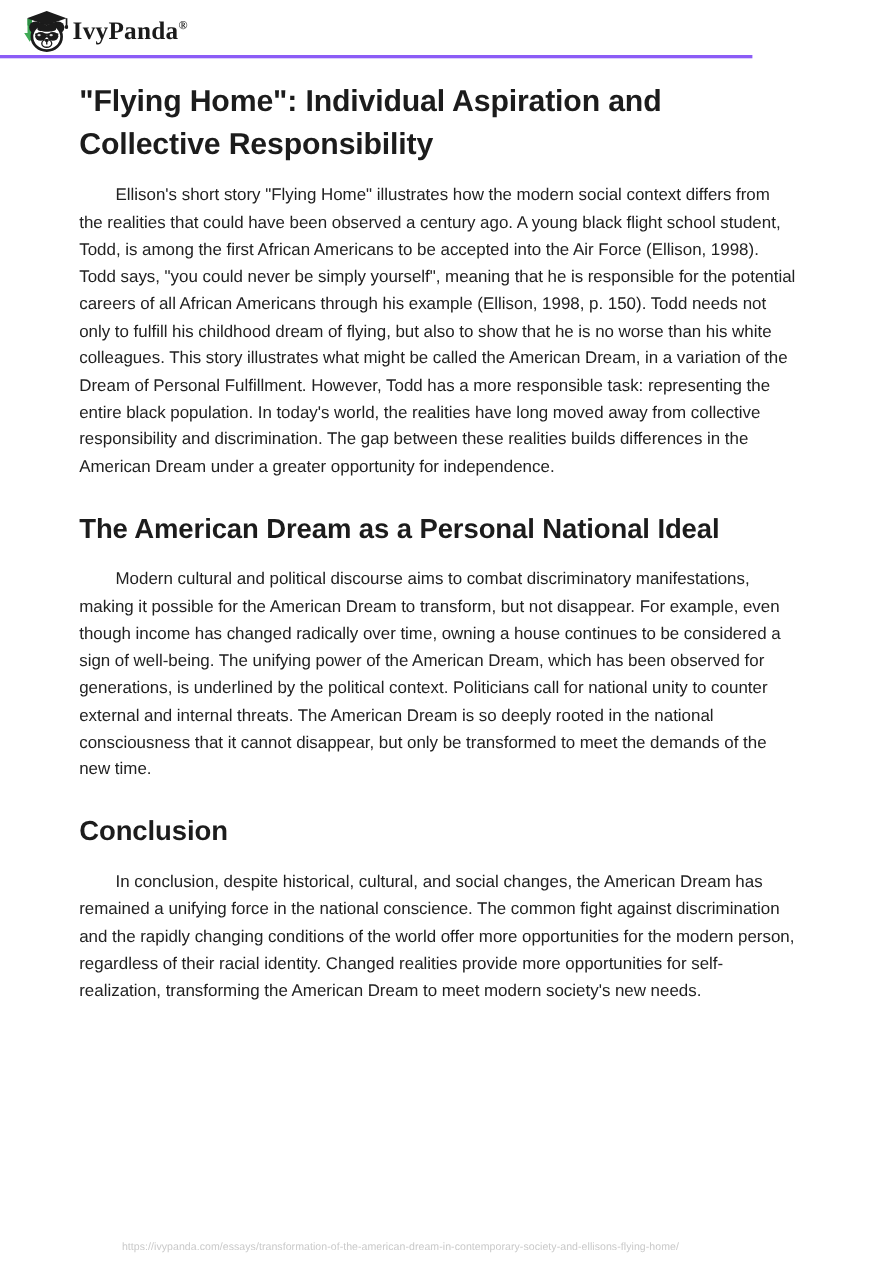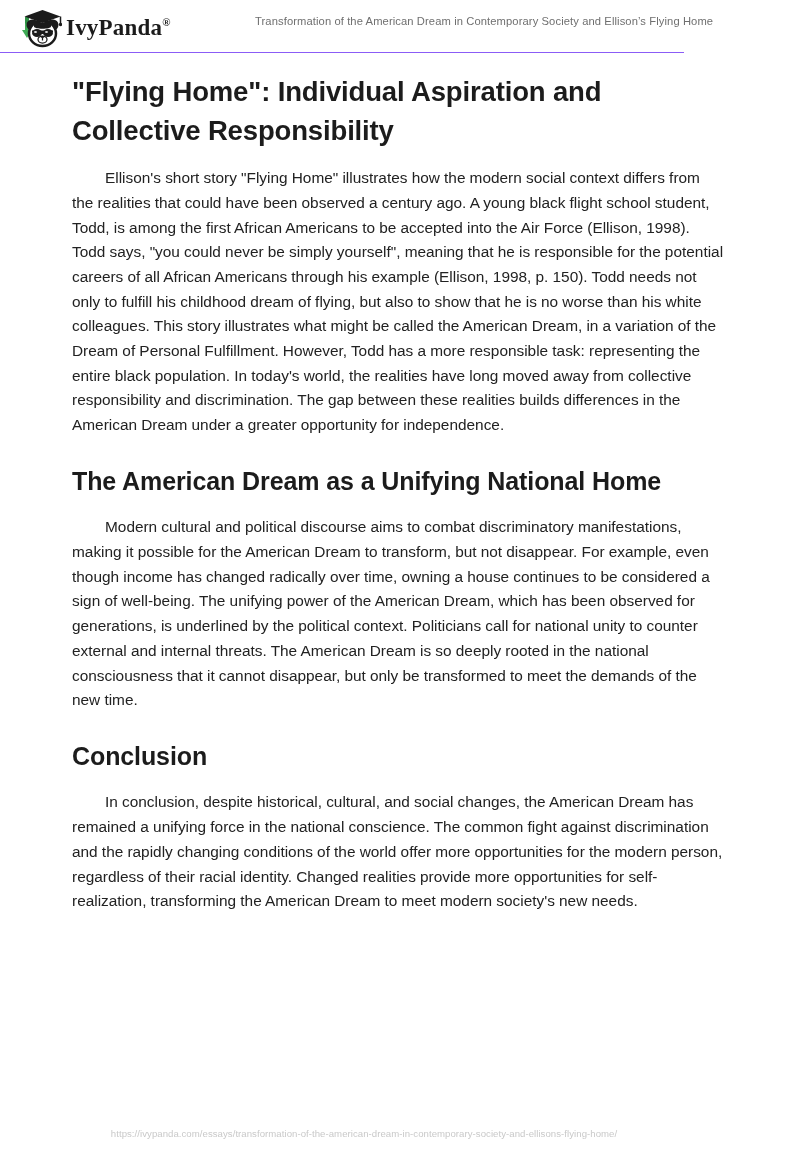--- a/index.html
+++ b/index.html
@@ -17,21 +17,21 @@
   }
 
   
   .page-header {
     position: absolute;
     top: 0;
     left: 0;
     width: 684px;
     height: 53px;
     box-sizing: border-box;
-    border-bottom: 1px solid #8b5cf6;
+    border-bottom: 3px solid #8b5cf6;
     text-decoration: underline;
   }
 
   .brand {
     position: absolute;
     left: 14px;
     top: 6px;
     display: flex;
     align-items: center;
     height: 42px;
@@ -163,30 +163,29 @@
       <ellipse cx="57" cy="62" rx="3.4" ry="2.2" fill="#1b1b1b"></ellipse>
 
       <path d="M57 8 L93 21 L57 34 L21 21 Z" fill="#1b1b1b"></path>
       <path d="M40 27 L40 41 C40 47 74 47 74 41 L74 27 L57 34 Z" fill="#1b1b1b"></path>
       <path d="M93 21 L93 35" stroke="#1b1b1b" stroke-width="3"></path>
       <circle cx="93" cy="37" r="3.5" fill="#1b1b1b"></circle>
     </svg>
     <span class="brand-word"><span>IvyPanda</span><span class="reg">®</span></span>
   </div>
 
-  <div class="header-title">Transformation of the American Dream in Contemporary Society and Ellison’s Flying Home</div>
 </div>
 
 <div class="article">
 
   <h1 class="doc-title">"Flying Home": Individual Aspiration and Collective Responsibility</h1>
 
   <p class="body-text">Ellison's short story "Flying Home" illustrates how the modern social context differs from the realities that could have been observed a century ago. A young black flight school student, Todd, is among the first African Americans to be accepted into the Air Force (Ellison, 1998). Todd says, "you could never be simply yourself", meaning that he is responsible for the potential careers of all African Americans through his example (Ellison, 1998, p. 150). Todd needs not only to fulfill his childhood dream of flying, but also to show that he is no worse than his white colleagues.  This story illustrates what might be called the American Dream, in a variation of the Dream of Personal Fulfillment. However, Todd has a more responsible task: representing the entire black population. In today's world, the realities have long moved away from collective responsibility and discrimination. The gap between these realities builds differences in the American Dream under a greater opportunity for independence.</p>
 
-  <h2 class="section-title">The American Dream as a Unifying National Home</h2>
+  <h2 class="section-title">The American Dream as a Personal National Ideal</h2>
 
   <p class="body-text">Modern cultural and political discourse aims to combat discriminatory manifestations, making it possible for the American Dream to transform, but not disappear. For example, even though income has changed radically over time, owning a house continues to be considered a sign of well-being. The unifying power of the American Dream, which has been observed for generations, is underlined by the political context. Politicians call for national unity to counter external and internal threats. The American Dream is so deeply rooted in the national consciousness that it cannot disappear, but only be transformed to meet the demands of the new time.</p>
 
   <h2 class="section-title tight">Conclusion</h2>
 
   <p class="body-text">In conclusion, despite historical, cultural, and social changes, the American Dream has remained a unifying force in the national conscience. The common fight against discrimination and the rapidly changing conditions of the world offer more opportunities for the modern person, regardless of their racial identity. Changed realities provide more opportunities for self-realization, transforming the American Dream to meet modern society's new needs.</p>
 
 </div>
 
 <div class="page-footer">

